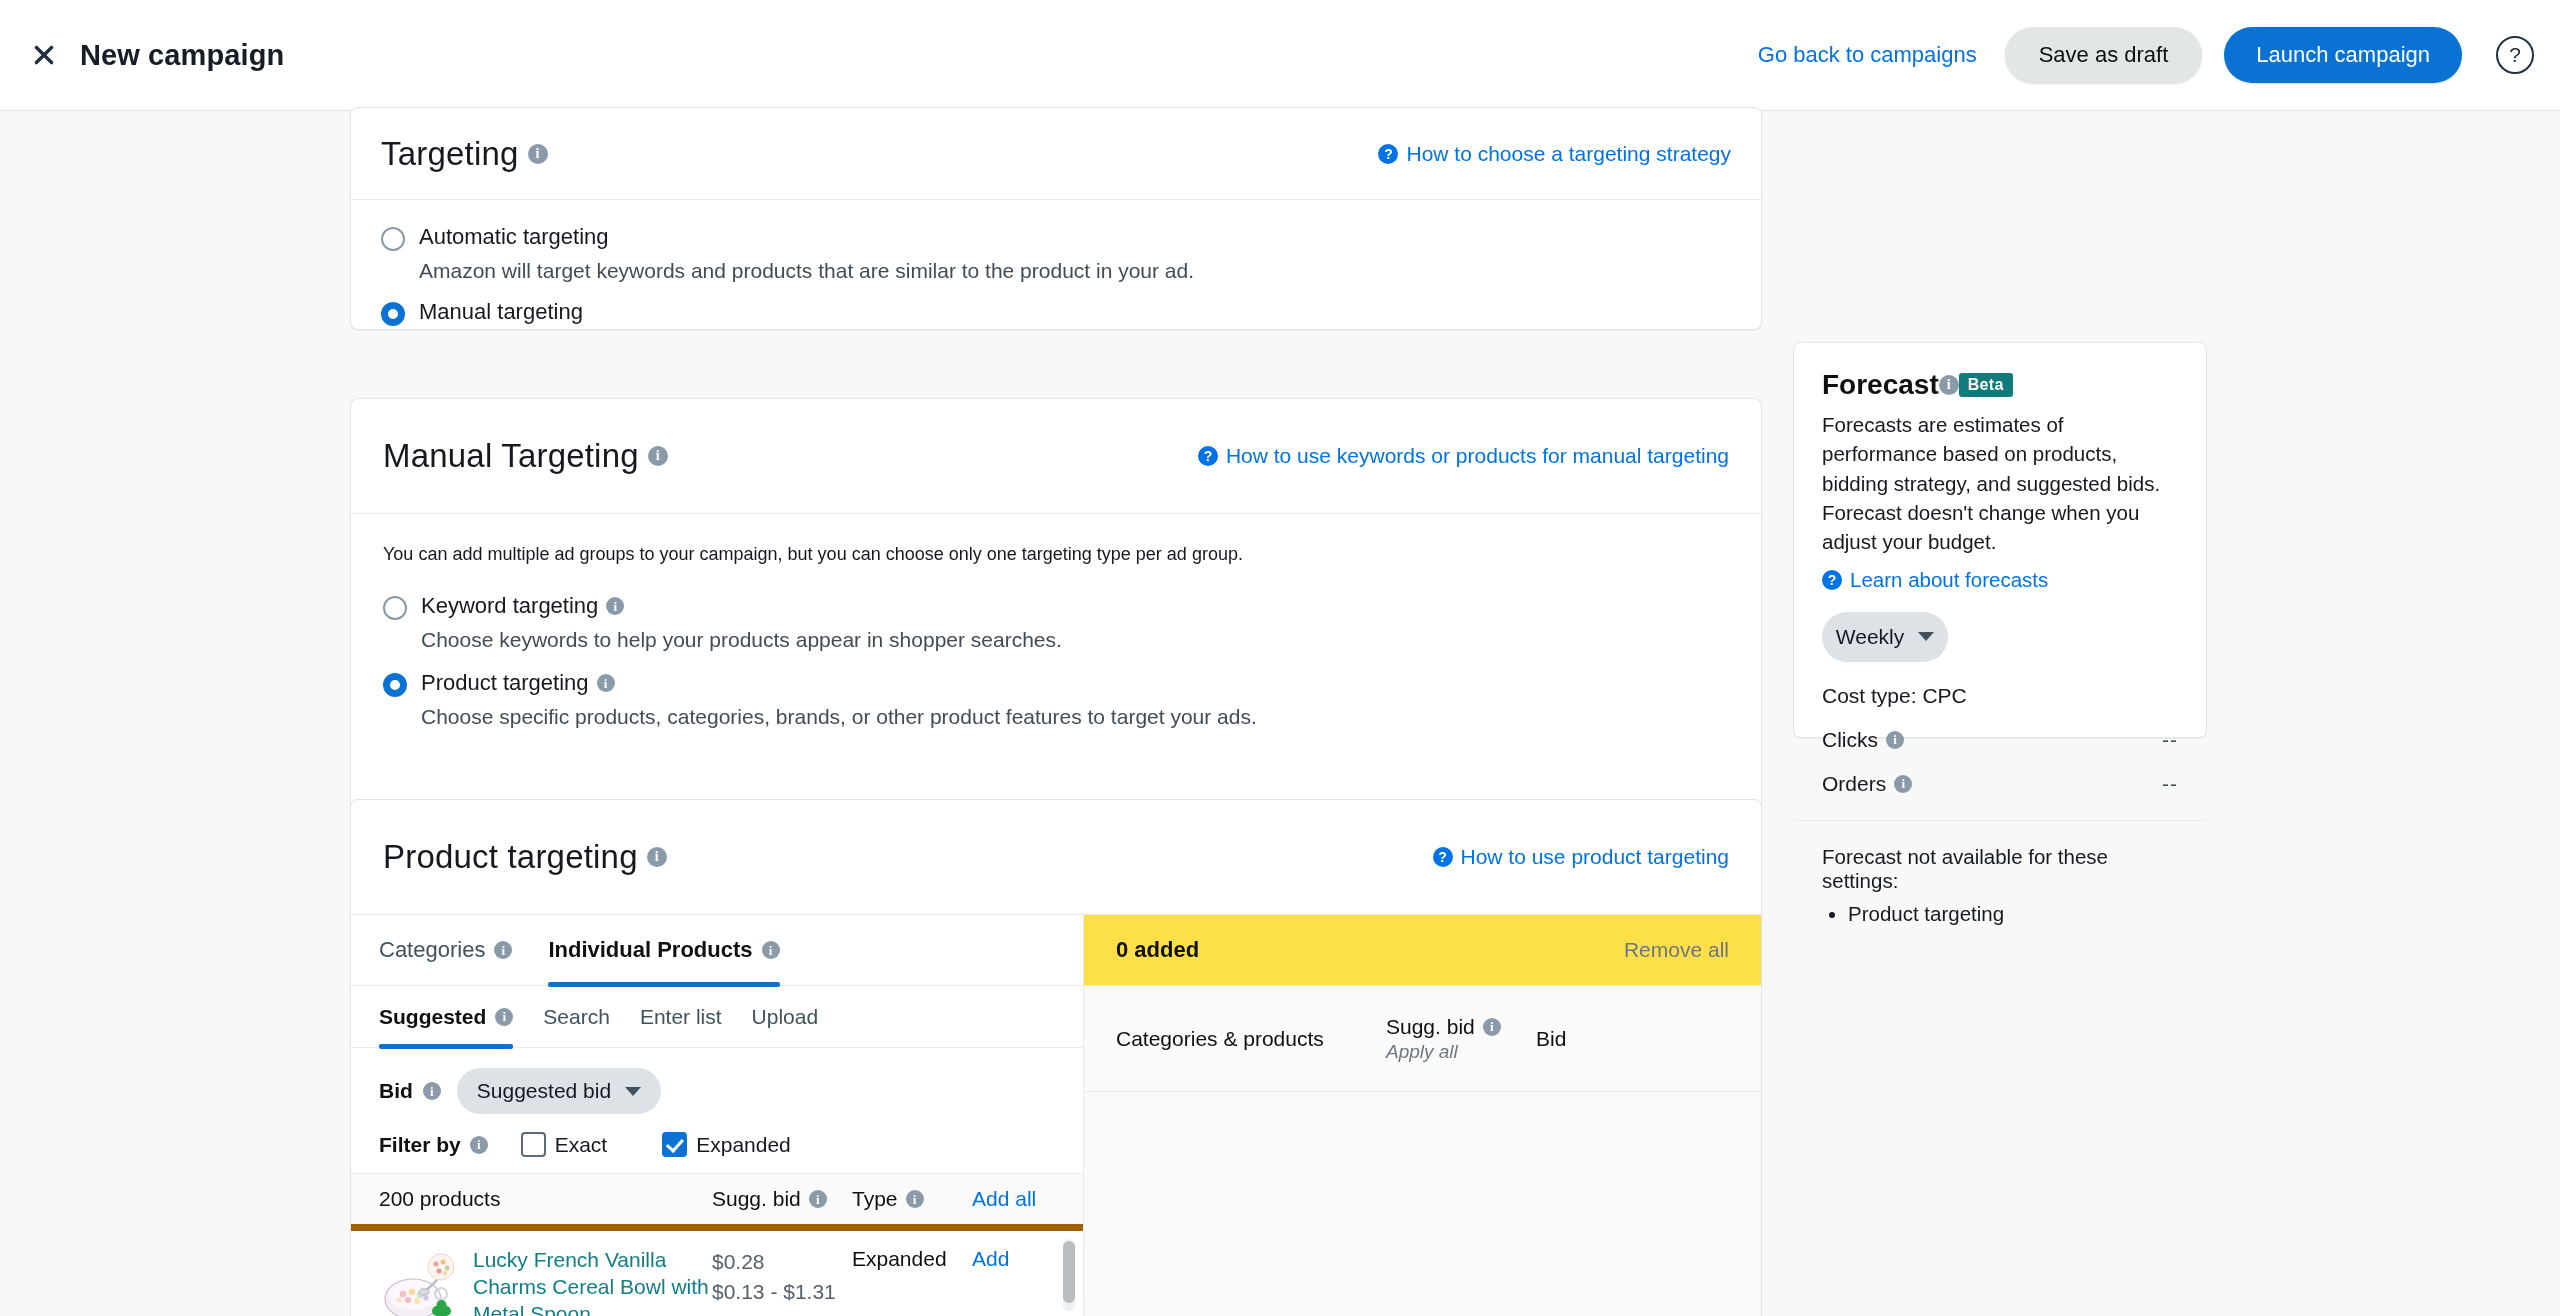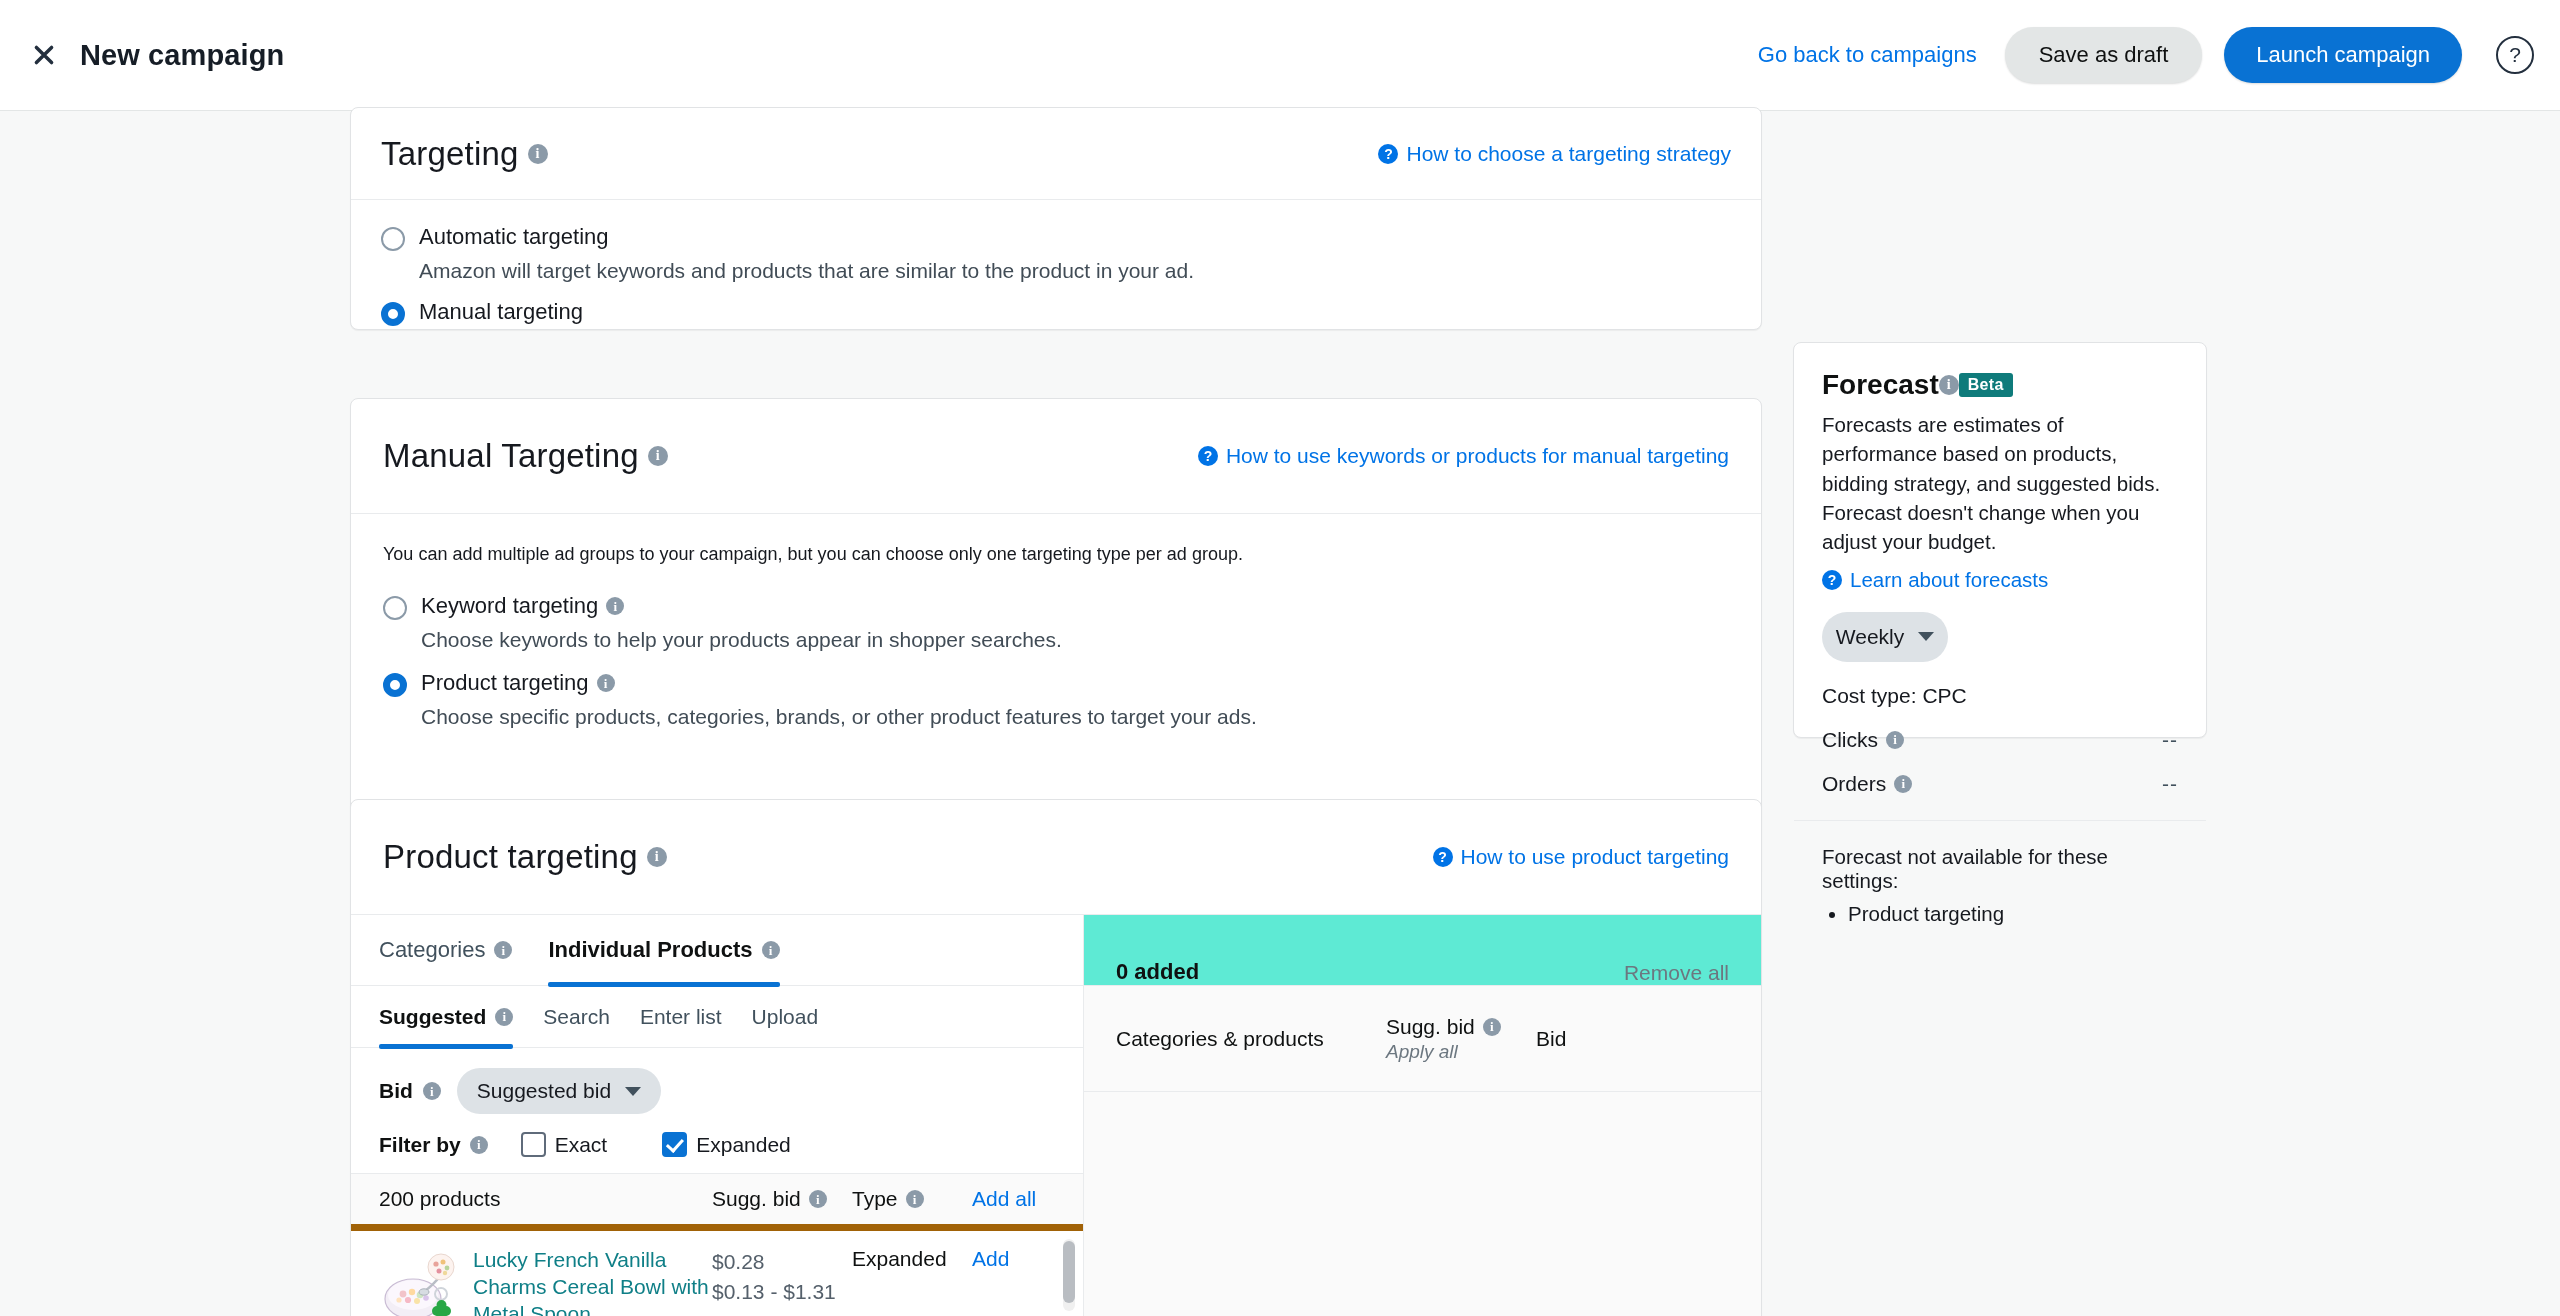--- a/index.html
+++ b/index.html
@@ -222,23 +222,23 @@
     position: absolute; width: 12px; border-radius: 6px;
     background: #f0f0f0;
   }
   .vscroll .thumbbar {
     position: absolute; top: 2px; left: 0; width: 12px; height: 62px;
     border-radius: 6px; background: #b9bdc2;
   }
 
   
   .added-bar {
-    height: 71px; display: flex; align-items: flex-end;
+    height: 71px; display: flex; align-items: center;
     padding: 0 32px; border-bottom: 1px solid #e9ebed;
-    background: #5eead4;
+    background: #fde047;
   }
   .added-count { font-size: 22px; font-weight: bold; color: #0f1111; }
   .remove-all { margin-left: auto; font-size: 21px; color: #6c7780; cursor: pointer; }
   .added-head {
     height: 106px; display: flex; align-items: center;
     padding: 0 32px; border-bottom: 1px solid #e9ebed;
     background: #fafafa; font-size: 21px; color: #0f1111;
   }
   .ah-cat { width: 270px; }
   .ah-sugg { width: 150px; }

